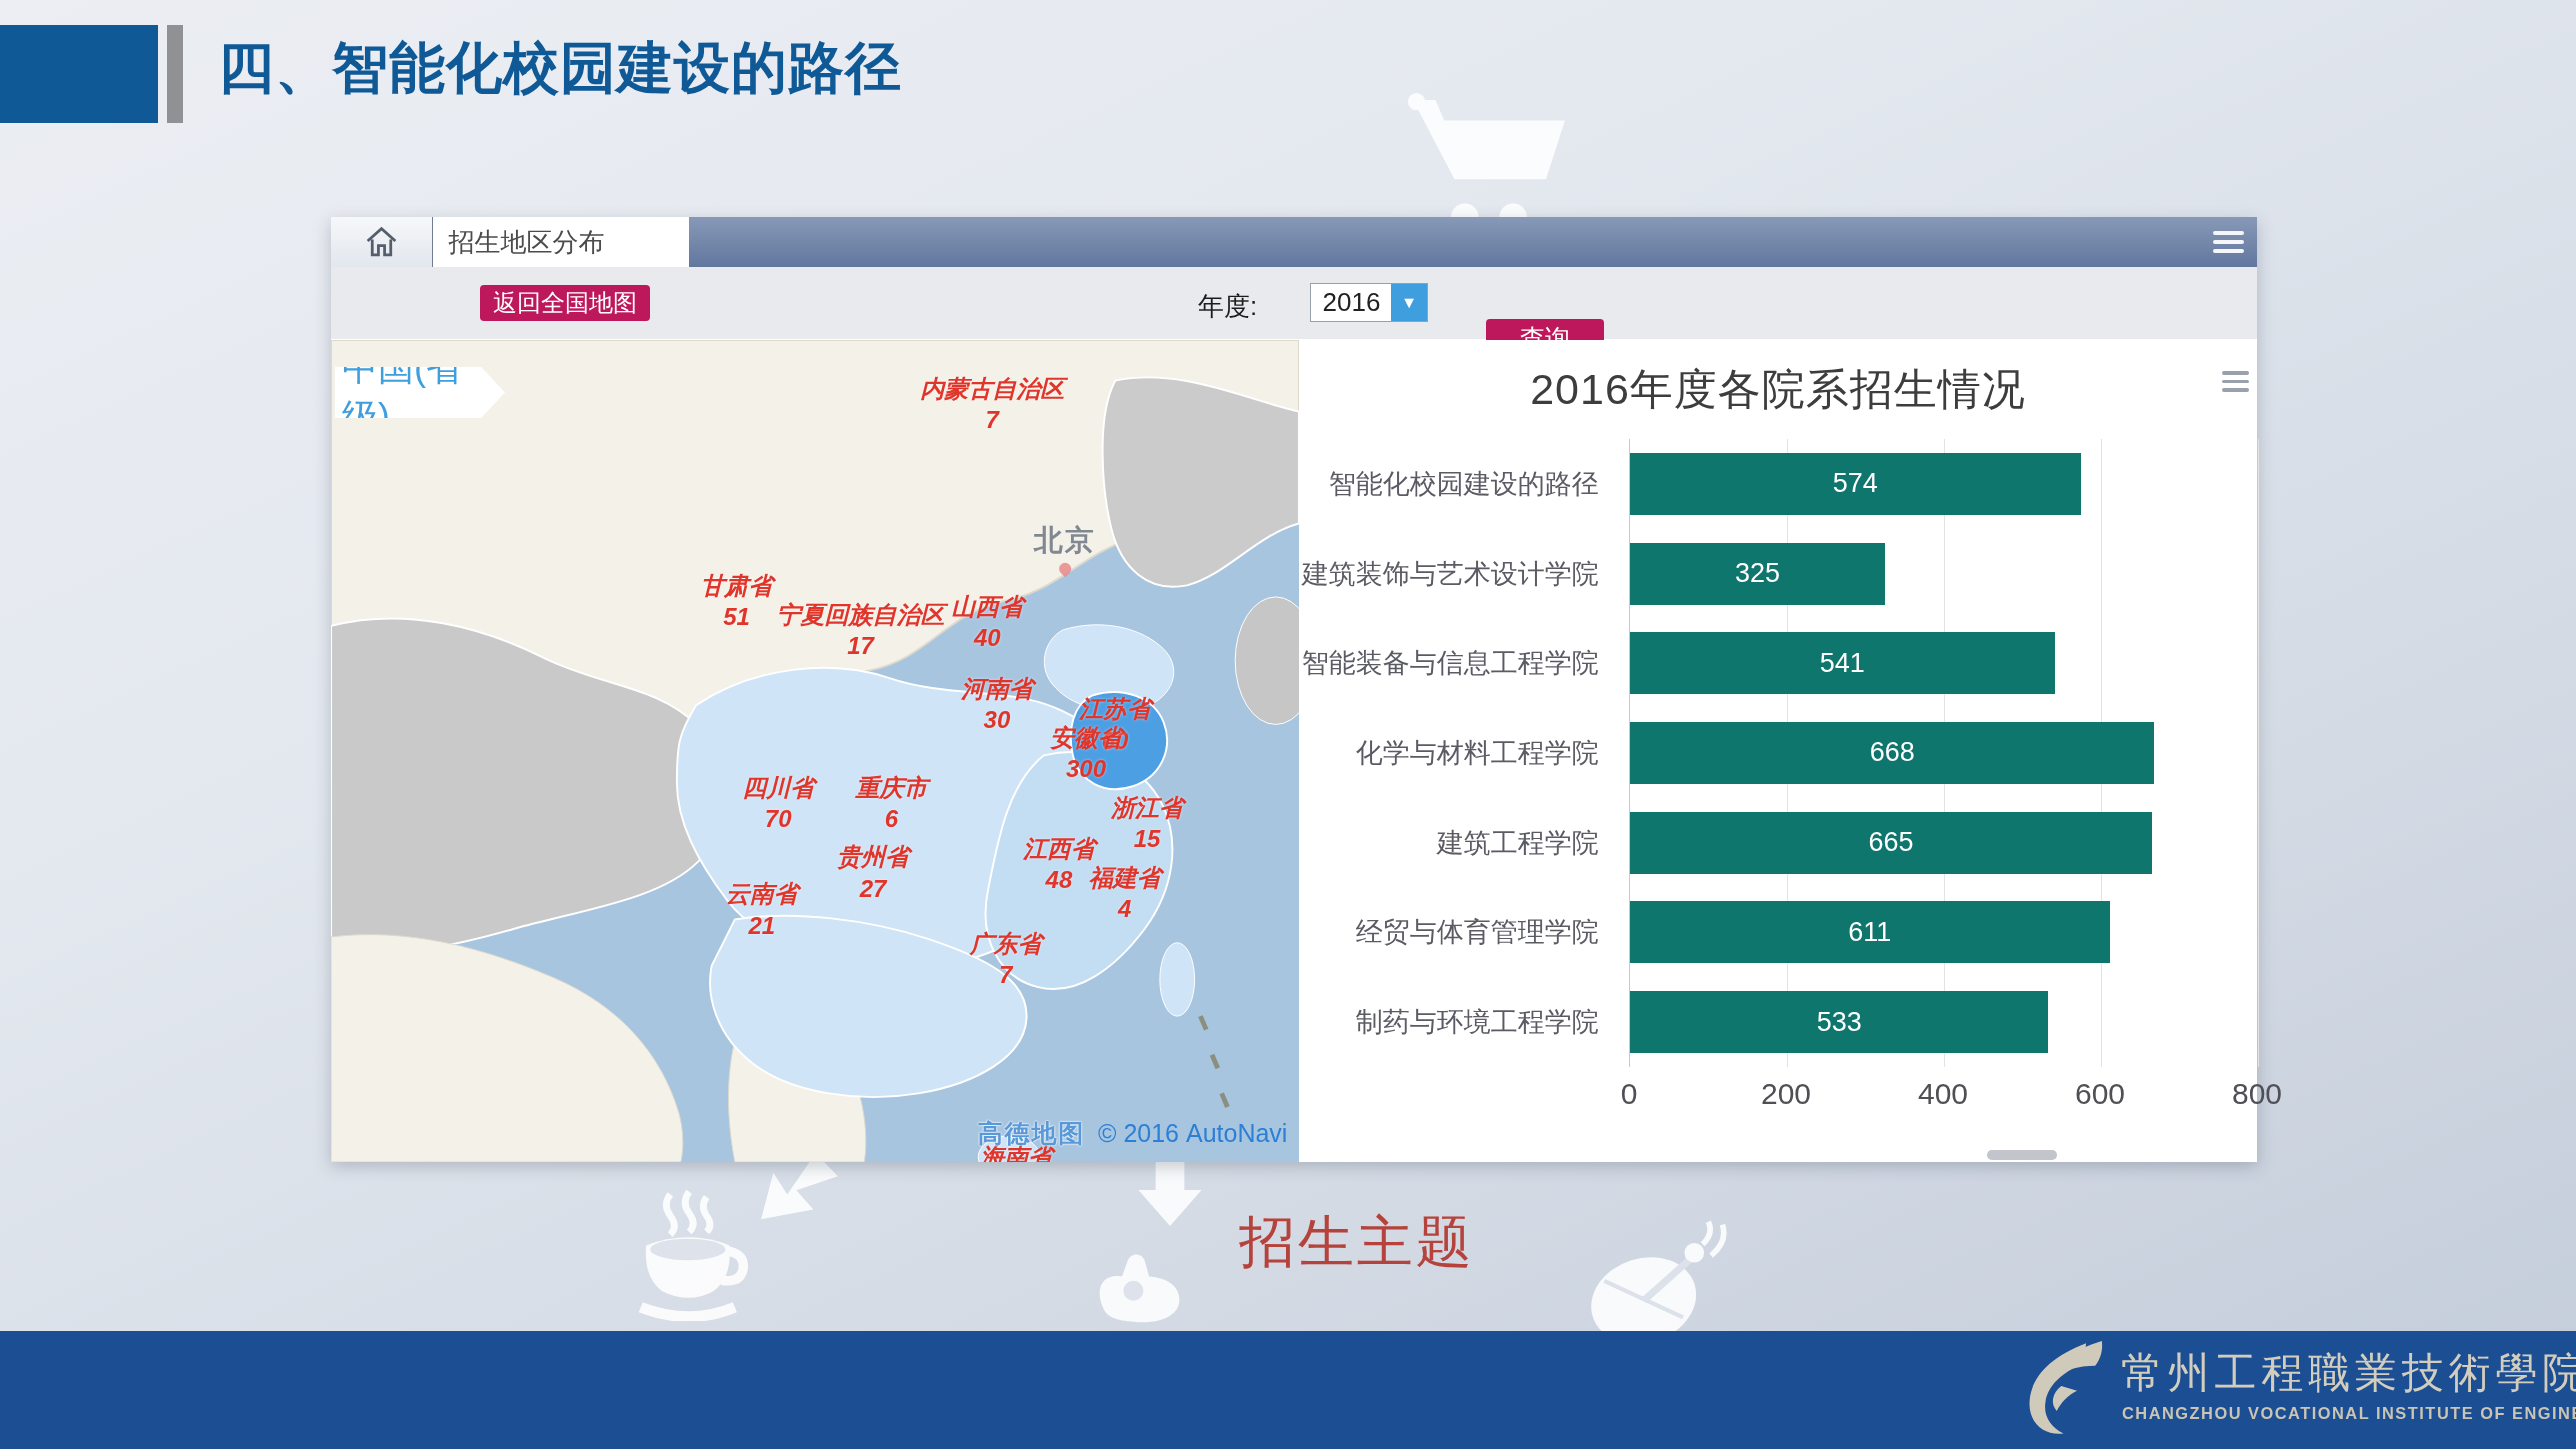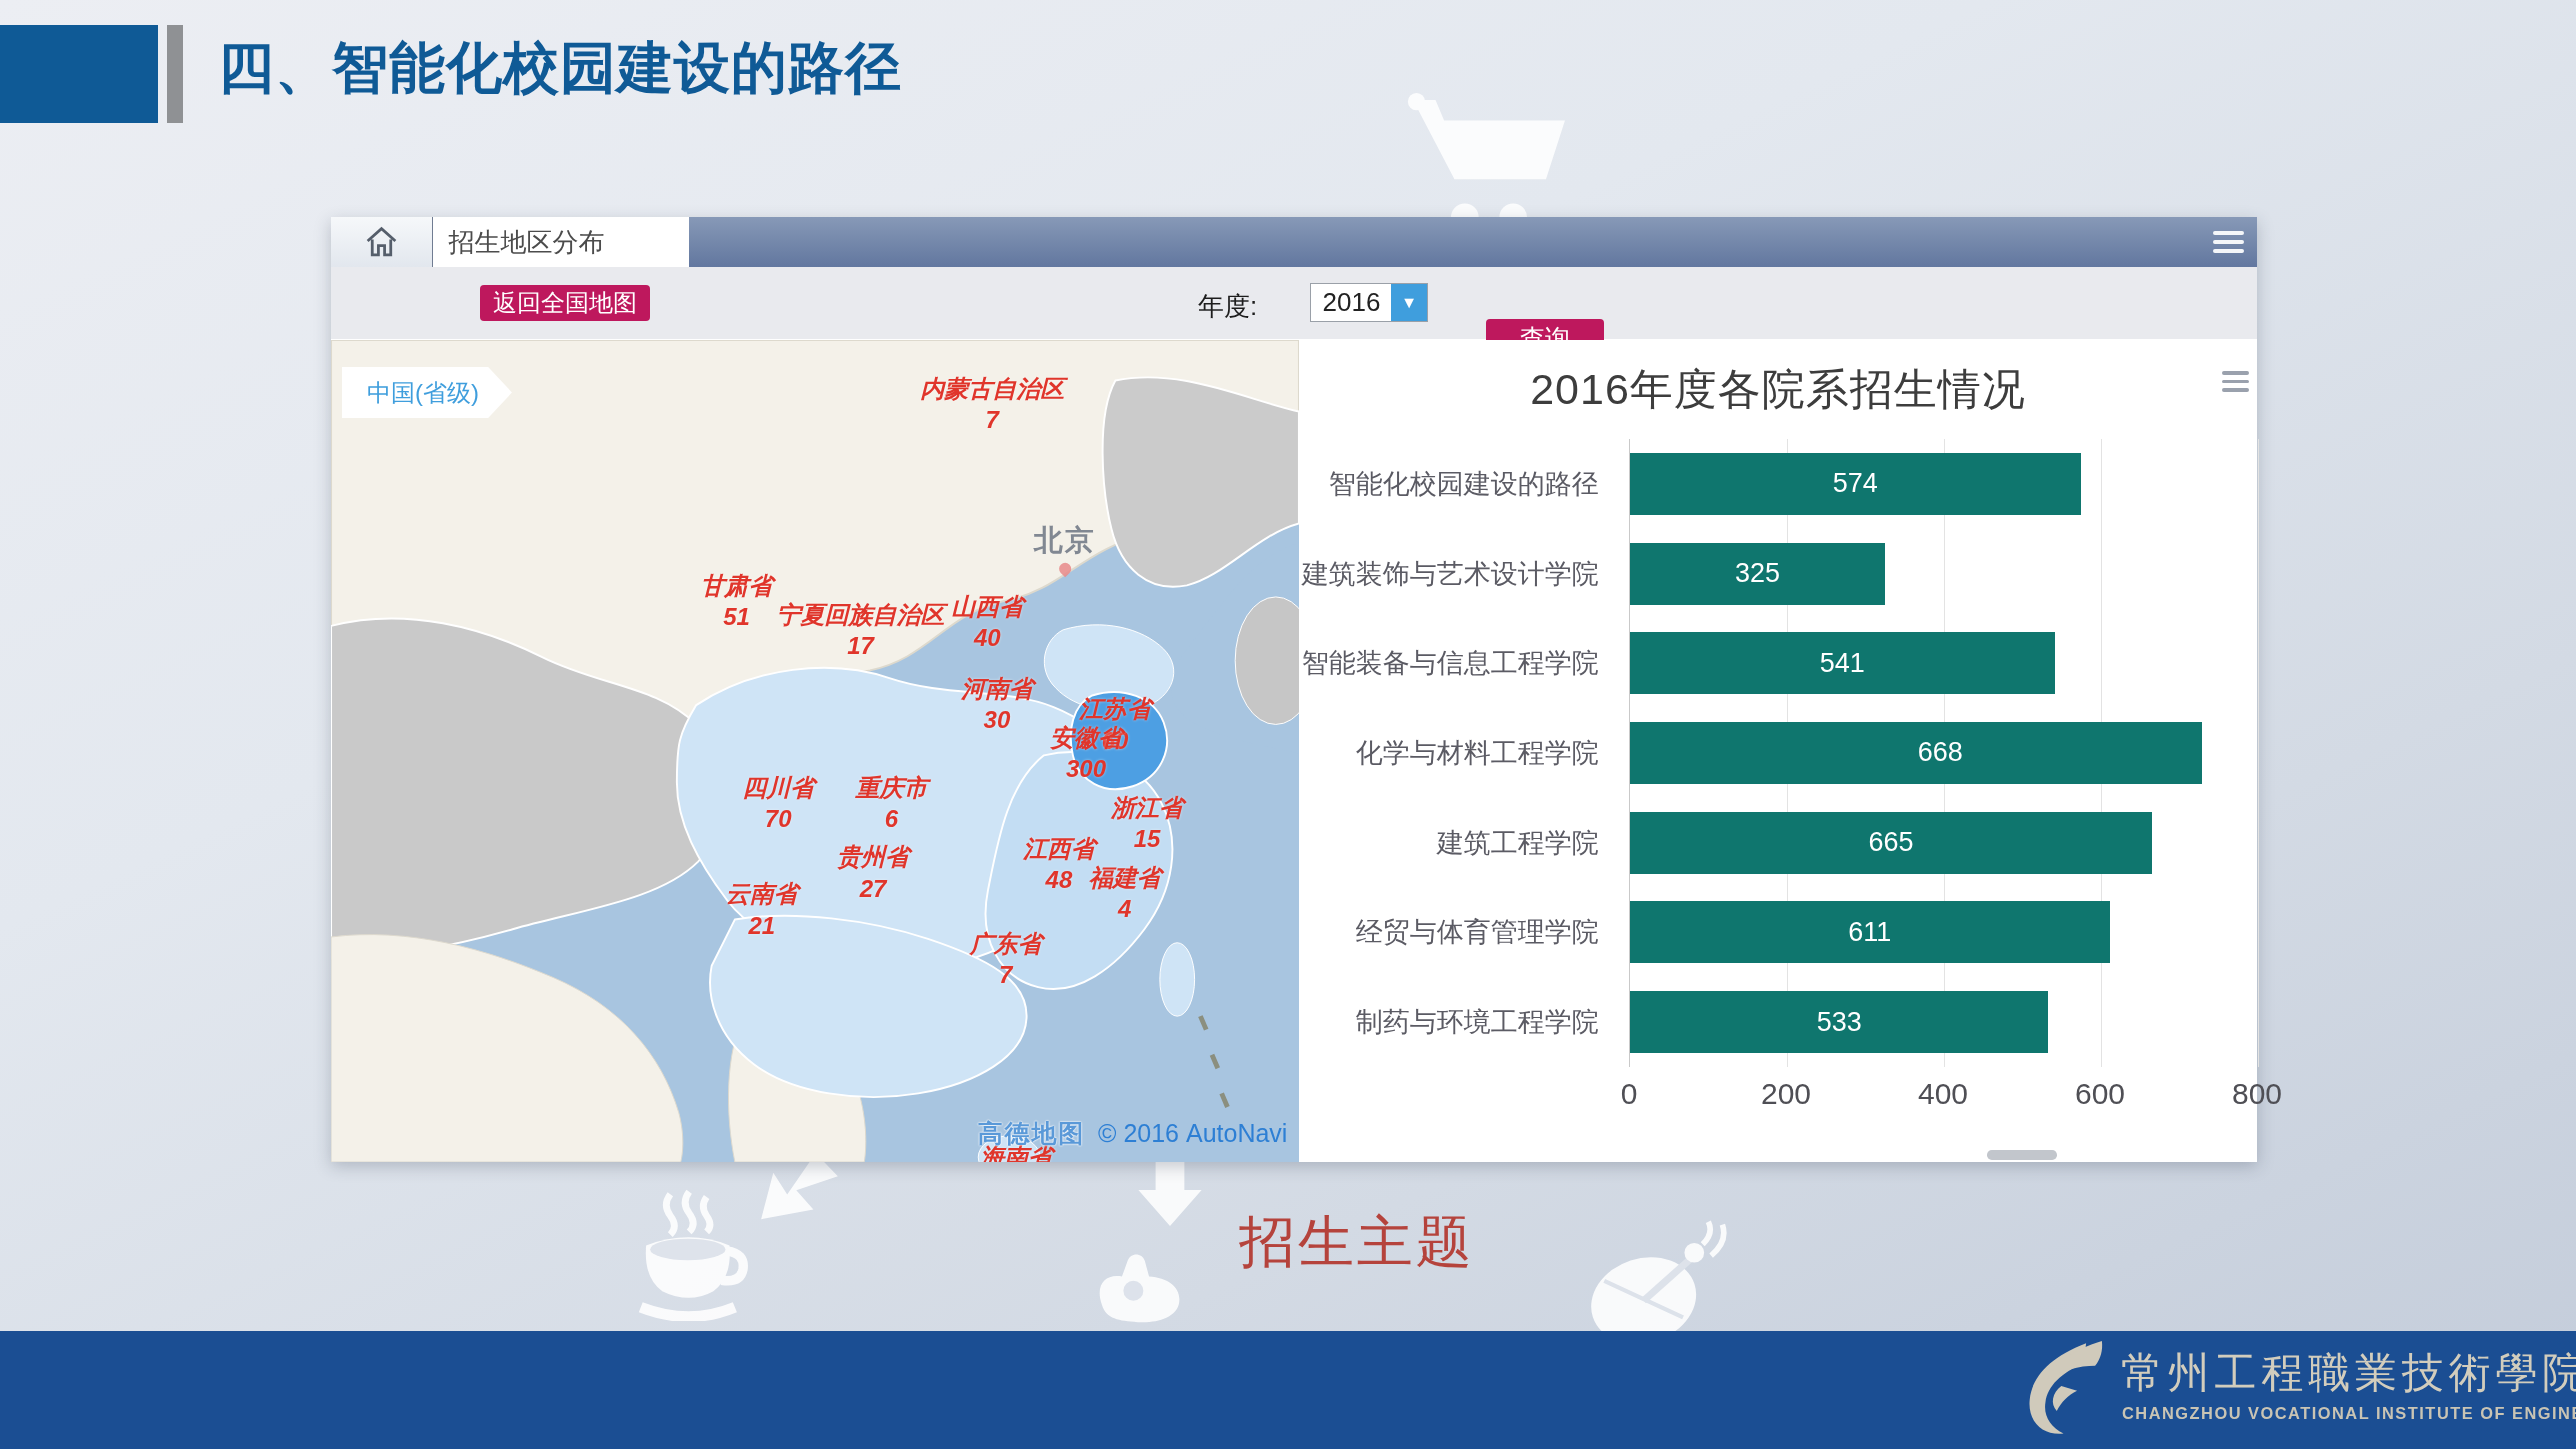--- a/index.html
+++ b/index.html
@@ -41,23 +41,23 @@
   .year-select{left:979px;top:16.4px;width:118px;height:39px;background:#fff;border:1px solid #9aa0a8;
     display:flex;box-sizing:border-box;}
   .year-value{flex:1;font-size:26px;color:#222;padding-left:11.6px;display:flex;align-items:center;}
   .year-arrow{width:36px;background:#3f9edd;color:#fff;display:flex;align-items:center;justify-content:center;font-size:16.4px;}
   .query-btn{left:1155px;top:16.4px;width:118px;height:39px;font-size:25px;line-height:39px;margin-top:36px;}
 
   .dash-body{position:absolute;left:0;top:123px;width:100%;height:822px;display:flex;}
 
   
   .map-panel{position:relative;width:968px;height:822px;overflow:hidden;background:#a8c5e0;}
-  .map-badge{left:11px;top:27px;width:170px;height:51px;background:rgba(255,255,255,.96);
+  .map-badge{left:4px;top:27px;width:170px;height:51px;background:rgba(255,255,255,.96);
     clip-path:polygon(0 0,86% 0,100% 50%,86% 100%,0 100%);
-    color:#3f9edd;font-size:24px;display:flex;align-items:center;padding-left:25px;box-sizing:border-box;}
+    color:#3f9edd;font-size:36px;display:flex;align-items:center;padding-left:7px;box-sizing:border-box;}
   .map-label{position:absolute;transform:translateX(-50%);text-align:center;
     color:#e0352b;font-weight:bold;font-style:italic;font-size:24px;line-height:1.3;white-space:nowrap;
     text-shadow:0 0 2.9px rgba(255,255,255,.5);}
   .map-city{position:absolute;transform:translateX(-50%);color:#6e7684;font-size:29px;font-weight:bold;
     letter-spacing:1.9px;opacity:.85;text-align:center;}
   .map-pin{width:11.6px;height:11.6px;background:#e98a8a;border-radius:50% 50% 50% 0;transform:rotate(-45deg);margin:1.9px auto 0;}
   .map-watermark{right:11.6px;bottom:11.6px;font-size:25px;white-space:nowrap;}
   .wm-brand{color:#5a99d8;font-weight:bold;letter-spacing:1.9px;text-shadow:0 0 1.9px #fff,0 0 1.9px #fff;}
   .wm-copy{color:#2d7fd4;margin-left:5.8px;}
 
@@ -264,21 +264,21 @@
               <div class="bar" style="width: 40.625%;">
                 <span>325</span>
               </div>
             </div>
             <div class="bar-row" style="height: 14.2857%;">
               <div class="bar" style="width: 67.625%;">
                 <span>541</span>
               </div>
             </div>
             <div class="bar-row" style="height: 14.2857%;">
-              <div class="bar" style="width: 83.5%; padding-left: 48px;">
+              <div class="bar" style="width: 83.5%;">
                 <span>668</span>
               </div>
             </div>
             <div class="bar-row" style="height: 14.2857%;">
               <div class="bar" style="width: 83.125%;">
                 <span>665</span>
               </div>
             </div>
             <div class="bar-row" style="height: 14.2857%;">
               <div class="bar" style="width: 76.375%;">

